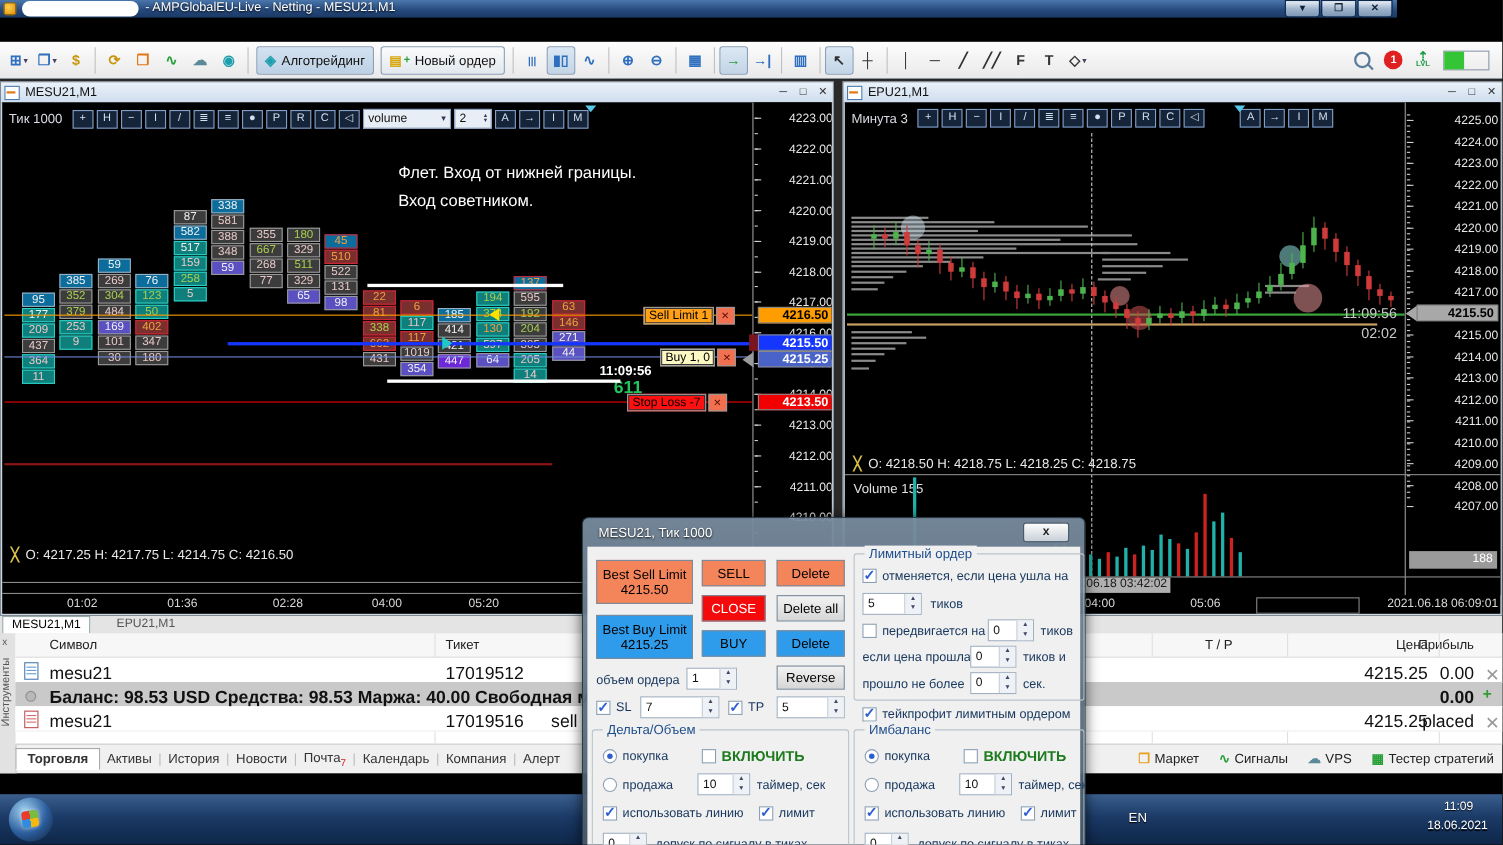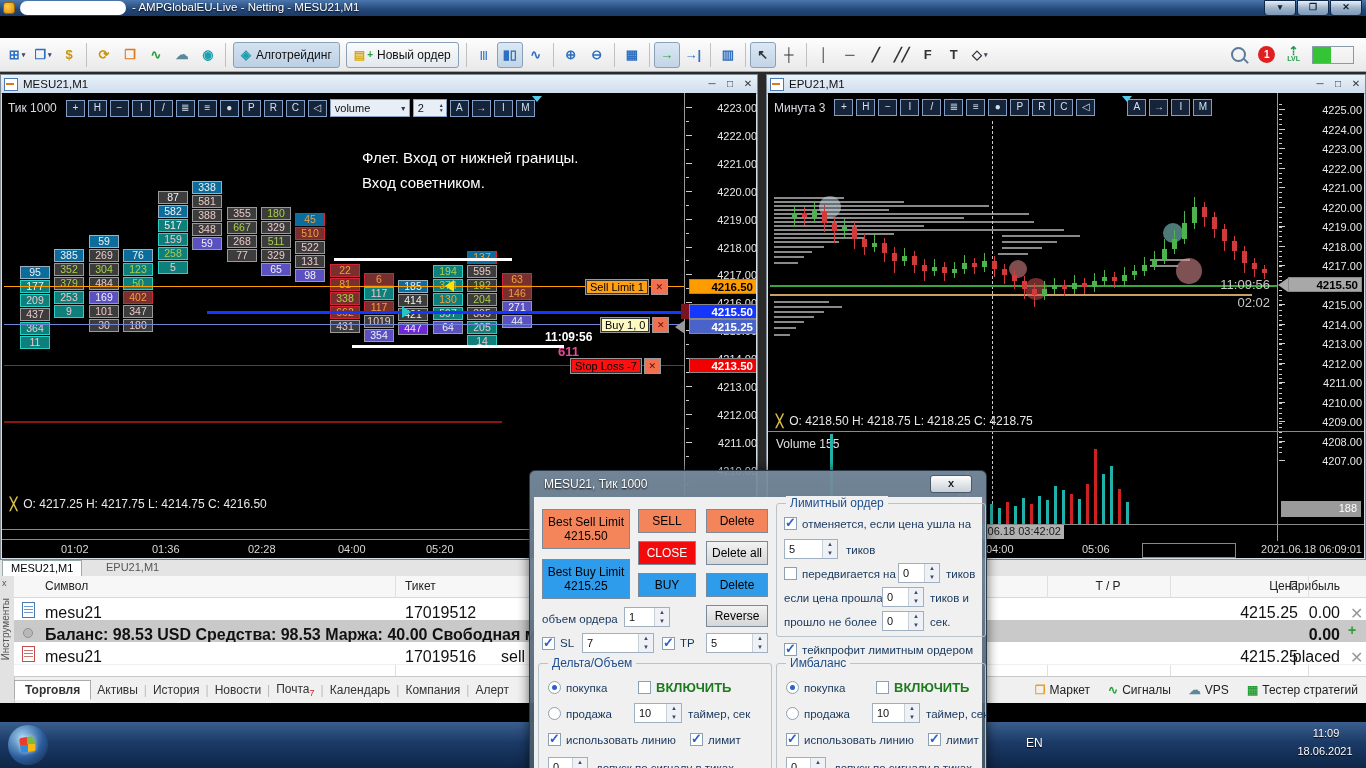--- a/index.html
+++ b/index.html
@@ -1,20 +1,20 @@
 <!DOCTYPE html>
 <html><head>
 <meta charset="utf-8">
 <style>
   html,body{margin:0;padding:0;background:#222;}
   #screen{position:relative;width:1366px;height:768px;overflow:hidden;background:#000;
     font-family:"Liberation Sans",sans-serif;font-size:12px;-webkit-font-smoothing:antialiased;}
   .a{position:absolute;}
   
-  .titlebar{left:0;top:0;width:1366px;height:16px;background:linear-gradient(#4a77ad,#24477a 60%,#1a3a66);}
+  .titlebar{left:0;top:0;width:1270px;height:16px;background:linear-gradient(#4a77ad,#24477a 60%,#1a3a66);}
   .appicon{left:3px;top:2px;width:12px;height:12px;border-radius:3px;background:radial-gradient(circle at 35% 35%,#ffd24a,#e08a10);border:1px solid #9a6a00;box-sizing:border-box;}
   .redaction{left:20px;top:1px;width:106px;height:14px;background:#fff;border-radius:7px;}
   .wtitle{left:132px;top:1px;color:#fff;font-size:11.5px;text-shadow:0 1px 2px #000;white-space:nowrap;}
   .winbtns{right:4px;top:0;display:flex;}
   .winbtn{width:30px;height:14px;margin-left:1px;border:1px solid #0f2748;border-radius:0 0 4px 4px;
     background:linear-gradient(#e8eef5,#9fb4cc 50%,#7e97b5);color:#123;font-size:9px;line-height:13px;text-align:center;font-weight:bold;}
   .menubar{left:0;top:16px;width:1366px;height:22px;background:#f0f0f0;border-bottom:1px solid #d8d8d8;display:flex;align-items:center;}
   .menuitem{padding:0 13px;color:#111;font-size:12px;line-height:22px;}
   .maintoolbar{left:0;top:38px;width:1366px;height:34px;background:linear-gradient(#fdfdfd,#e9e9e9);border-bottom:1px solid #9aa4ae;display:flex;align-items:center;padding:0 4px;box-sizing:border-box;}
   .tbtn{width:26px;height:26px;border-radius:3px;display:flex;align-items:center;justify-content:center;font-weight:bold;font-size:13px;position:relative;}
@@ -348,21 +348,21 @@
           <div class="cell cg tg" style="left: 465px; top: 186px;">192</div>
           <div class="cell cg tg" style="left: 465px; top: 200px;">204</div>
           <div class="cell cg tp2" style="left: 465px; top: 214px;">305</div>
           <div class="cell ct tp2" style="left: 465px; top: 228px;">205</div>
           <div class="cell ct tp2" style="left: 465px; top: 242px;">14</div>
           <div class="cell cr to" style="left: 500px; top: 180px;">63</div>
           <div class="cell cr to" style="left: 500px; top: 194px;">146</div>
           <div class="cell cp tw" style="left: 500px; top: 208px;">271</div>
           <div class="cell cp tw" style="left: 500px; top: 222px;">44</div>
           <div class="timelab" style="left: 543px; top: 237px; font-weight: bold; color: rgb(255, 255, 255); font-size: 12px;">11:09:56</div>
-          <div class="timelab" style="left: 556px; top: 251px; font-weight: bold; color: #ec4899; font-size: 13px;">611</div>
+          <div class="timelab" style="left: 556px; top: 251px; font-weight: bold; color: #22c55e; font-size: 16px;">611</div>
           <div style="position: absolute; left: 2px; top: 193px; width: 680px; height: 1px; background: rgb(255, 156, 0);"></div>
           <div style="position: absolute; left: 205px; top: 218px; width: 477px; height: 3px; background: rgb(20, 54, 255);"></div>
           <div style="position: absolute; left: 2px; top: 231px; width: 680px; height: 1px; background: rgb(111, 134, 216);"></div>
           <div style="position: absolute; left: 2px; top: 272px; width: 680px; height: 1px; background: rgb(240, 0, 0);"></div>
           <div style="position: absolute; left: 2px; top: 328px; width: 498px; height: 2px; background: rgb(138, 21, 21);"></div>
           <div style="position: absolute; left: 332px; top: 165px; width: 178px; height: 3px; background: rgb(255, 255, 255);"></div>
           <div style="position: absolute; left: 350px; top: 252px; width: 212px; height: 3px; background: rgb(255, 255, 255);"></div>
           <div style="position: absolute; left: 443px; top: 187px; width: 0px; height: 0px; border-top: 6px solid transparent; border-bottom: 6px solid transparent; border-right: 9px solid rgb(255, 224, 0);"></div>
           <div style="position: absolute; left: 400px; top: 213px; width: 0px; height: 0px; border-top: 6px solid transparent; border-bottom: 6px solid transparent; border-left: 9px solid rgb(32, 200, 200);"></div>
           <div class="olab" style="left: 583px; top: 186px;">

